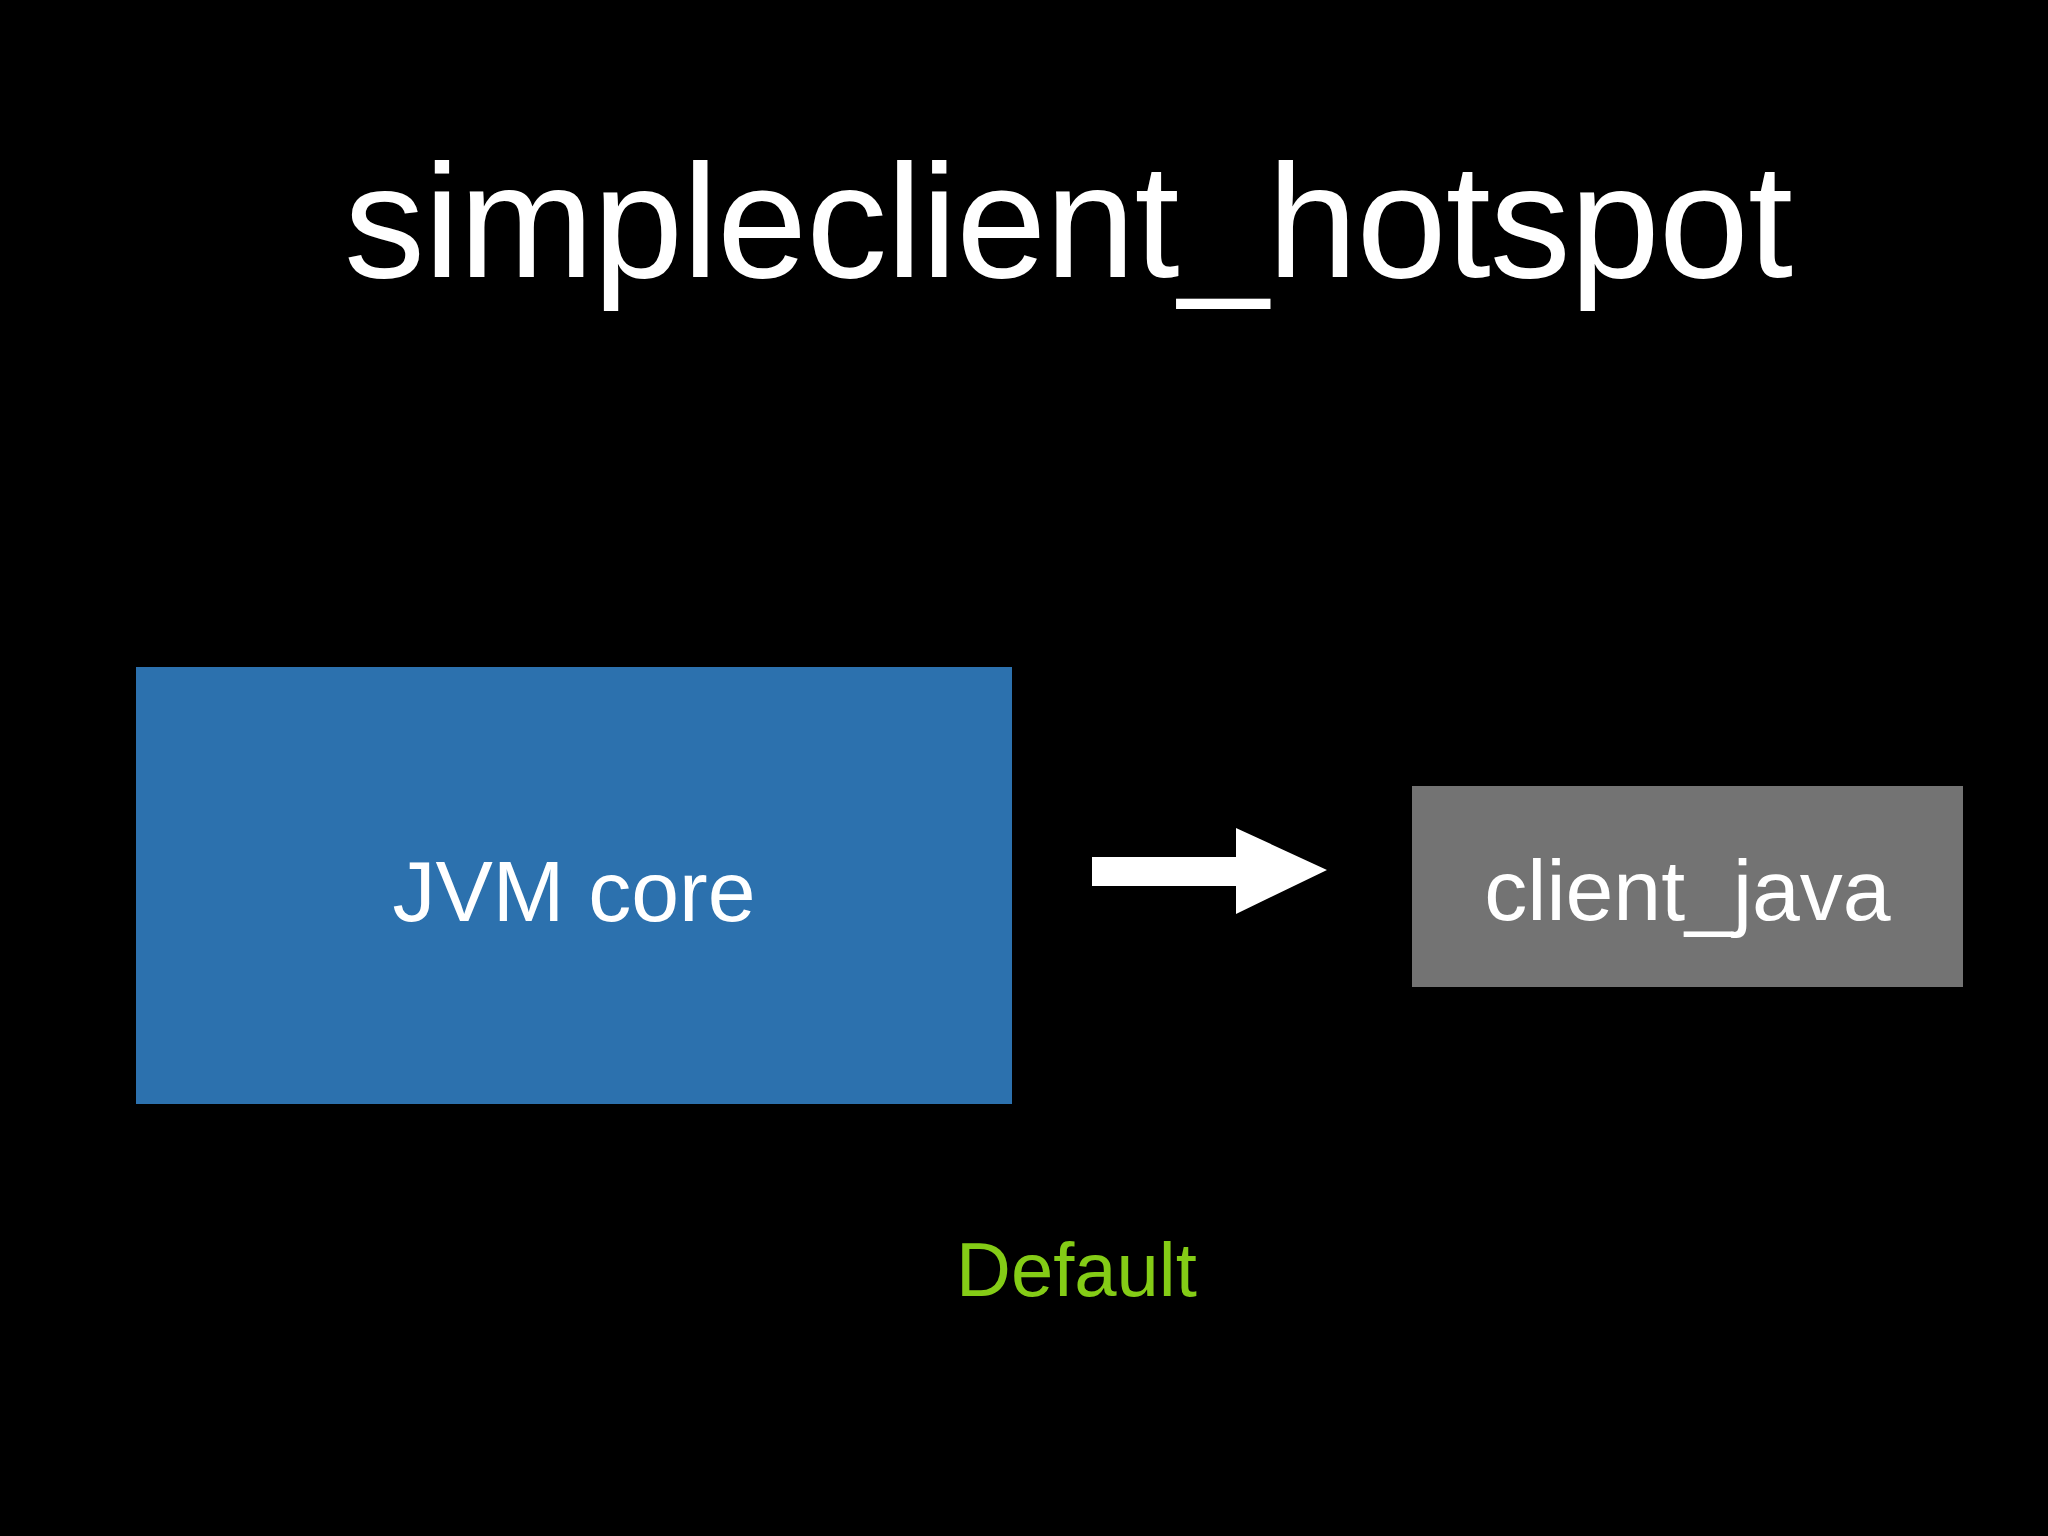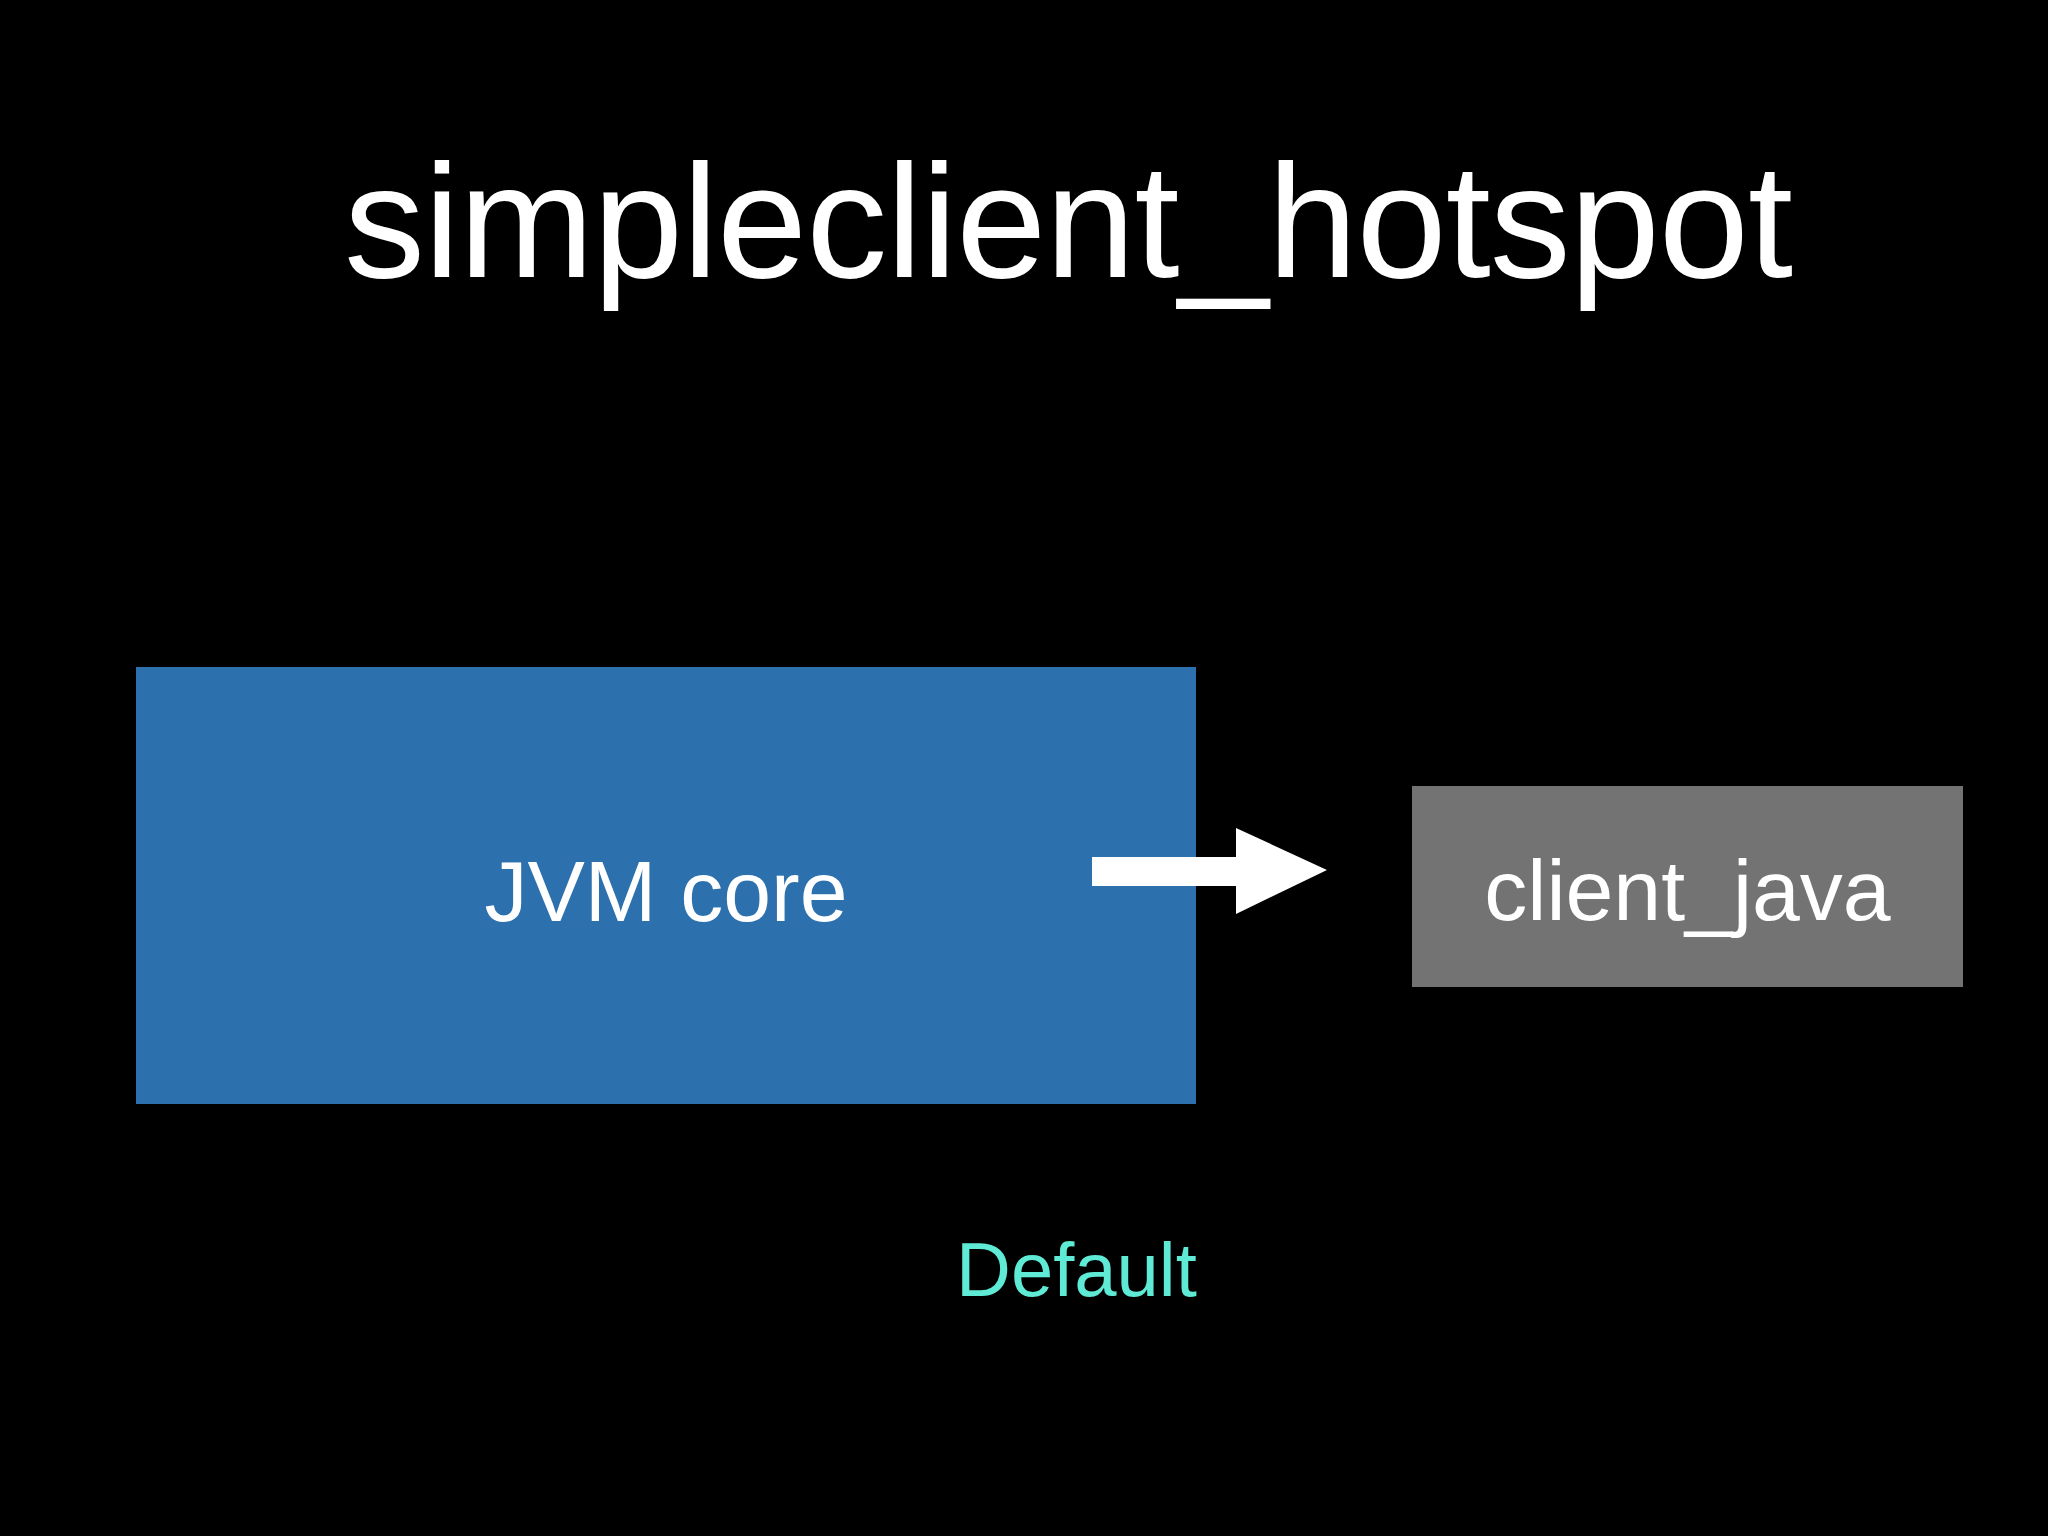--- a/index.html
+++ b/index.html
@@ -50,21 +50,21 @@
     font-size: 86px;
     font-weight: 400;
     line-height: 1.05;
     white-space: nowrap;
     letter-spacing: 0px;
   }
 
   #node-jvm-core {
     left: 92px;
     top: 667px;
-    width: 1060px;
+    width: 876px;
     height: 437px;
     background: #2C71AE;
   }
   #node-jvm-core .node-label {
     transform: translateY(6px);
   }
 
   #node-client-java {
     left: 1368px;
     top: 786px;
@@ -88,21 +88,21 @@
     display: block;
     width: 244px;
     height: 96px;
   }
 
   
   #caption-default {
     position: absolute;
     left: 912px;
     top: 1232px;
-    color: #5eead4;
+    color: #84cc16;
     font-size: 76px;
     font-weight: 400;
     line-height: 1.0;
     white-space: nowrap;
   }
 </style>
 </head>
 <body>
 
 <div id="slide">

